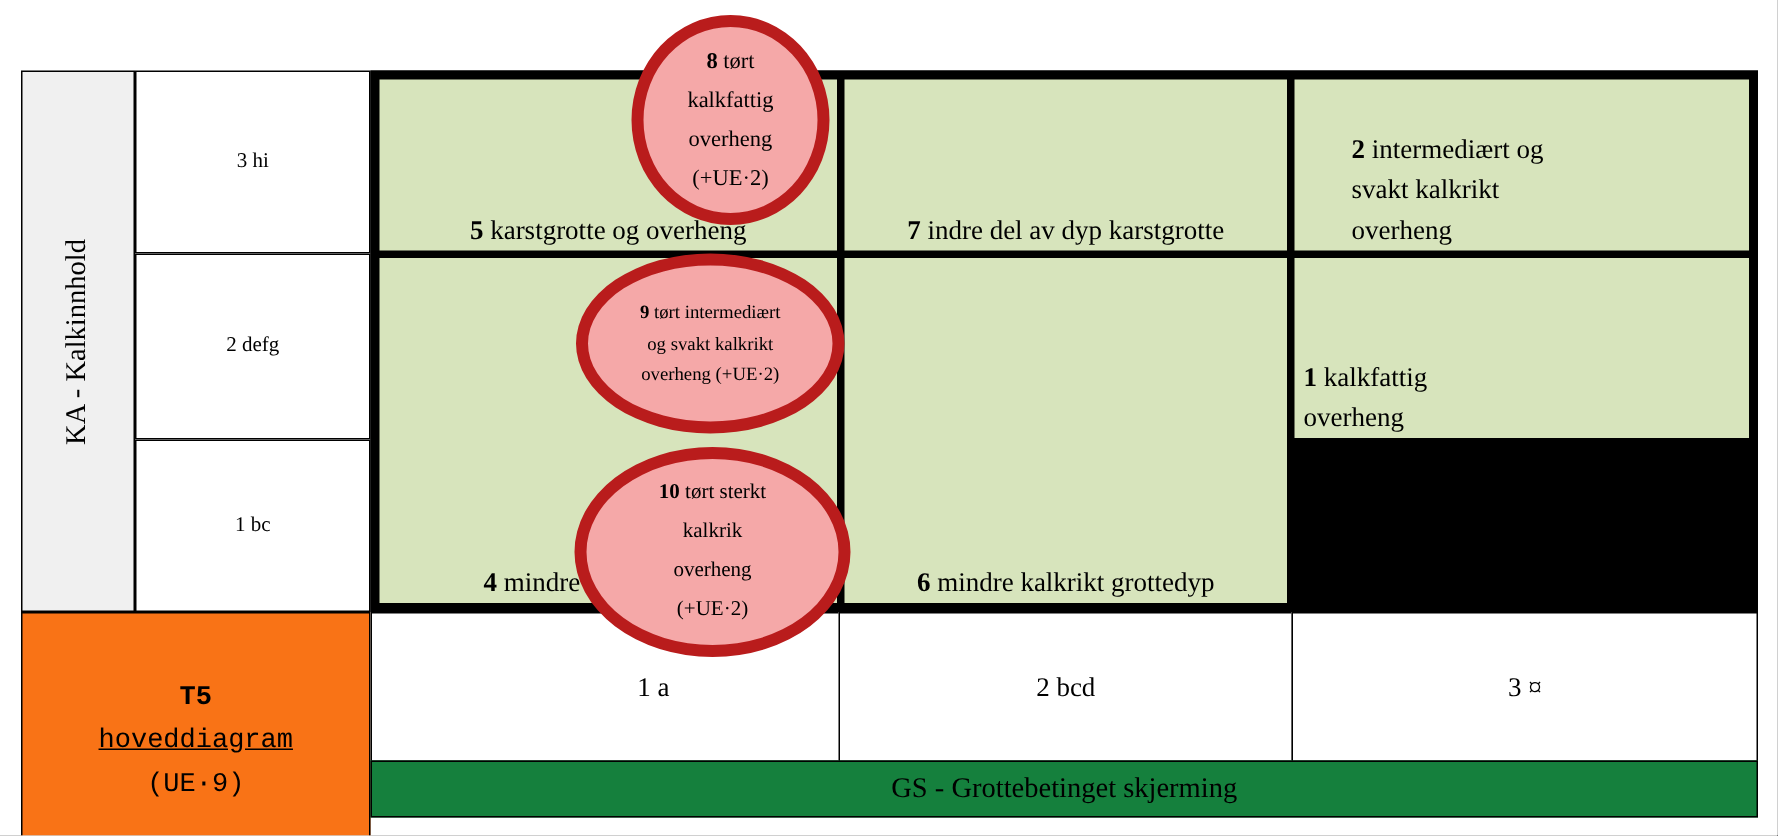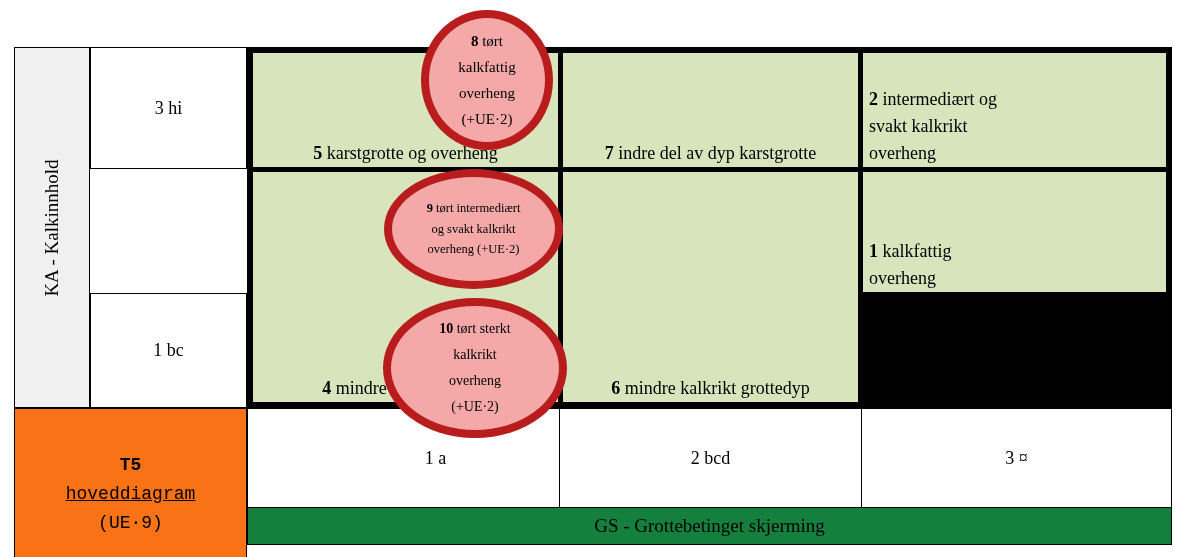--- a/index.html
+++ b/index.html
@@ -4,37 +4,37 @@
 <style>
   html,body{margin:0;padding:0;background:#fff;}
   .canvas{
     position:relative;width:1185px;height:557px;background:#fff;overflow:hidden;
     font-family:"Liberation Serif","DejaVu Serif",serif;color:#000;
   }
   .cell{position:absolute;box-sizing:border-box;border:1px solid #000;background:#fff;
         display:flex;align-items:center;justify-content:center;text-align:center;}
   .ka-cell{left:14px;top:47px;width:76px;height:361px;background:#f0f0f0;}
   .vtext{transform:rotate(-90deg);white-space:nowrap;font-size:19px;}
-  .rowlab{left:90px;width:157px;font-size:18px;}
+  .rowlab{left:90px;width:157px;font-size:14px;}
   .rl1{top:47px;height:122px;}
   .rl2{top:169px;height:124px;}
   .rl3{top:293px;height:115px;}
   .green-area{
     position:absolute;left:247px;top:47px;width:925px;height:361px;
     background:#000;border:6px solid #000;box-sizing:border-box;
     display:grid;grid-template-columns:305px 295px 1fr;grid-template-rows:114px 120px 1fr;gap:5px;
   }
   .gcell{background:#d7e4bc;display:flex;align-items:flex-end;justify-content:center;
          text-align:center;font-size:18px;line-height:1.5;}
   .gcell.leftal{justify-content:flex-start;text-align:left;}
   .gcell.leftal .txt{padding-left:6px;}
   .g4,.g6{grid-row:2 / span 2;}
   .c3{align-items:flex-end;}
   .c3 .txt{max-width:160px;padding-bottom:6px;}
-  .c2 .txt{max-width:135px;}
+  .c2 .txt{max-width:135px;margin-left:32px;}
   .c1 .txt{max-width:125px;}
   .c7 .txt{max-width:220px;}
   .t5-cell{left:14px;top:408px;width:233px;height:173px;background:#f97316;
            font-size:18px;line-height:1.6;font-family:Liberation Mono, monospace;}
   .bcell{top:408px;height:100px;font-size:18px;}
   .b1{left:247px;width:377px;}
   .b2{left:559px;width:303px;}
   .b3{left:861px;width:311px;}
   .gs-cell{left:247px;top:507px;width:925px;height:38px;background:#15803d;font-size:19px;}
   .ellipse{position:absolute;border:8px solid #b91c1c;background:#f5a8a8;border-radius:50%;
@@ -50,20 +50,23 @@
 <body>
 
 <div class="canvas">
 
   <div class="cell ka-cell">
     <div class="vtext">KA - Kalkinnhold</div>
   </div>
 
   <div class="cell rowlab rl1">
     <span>3 hi</span>
+  </div>
+  <div class="cell rowlab rl2">
+    <span>2 defg</span>
   </div>
   <div class="cell rowlab rl3">
     <span>1 bc</span>
   </div>
 
   <div class="green-area">
     <div class="gcell">
       <div class="txt"><b>5</b> <span>karstgrotte og overheng</span></div>
     </div>
     <div class="gcell c7">
@@ -118,19 +121,19 @@
     <div>
       <b>9</b> <span>tørt intermediært</span><br>
       <span>og svakt kalkrikt</span><br>
       <span>overheng (+UE·2)</span>
     </div>
   </div>
 
   <div class="ellipse e10">
     <div>
       <b>10</b> <span>tørt sterkt</span><br>
-      <span>kalkrikt</span><br>
+      <span>kalkrik</span><br>
       <span>overheng</span><br>
       <span>(+UE·2)</span>
     </div>
   </div>
 
 </div>
 
 </body></html>

